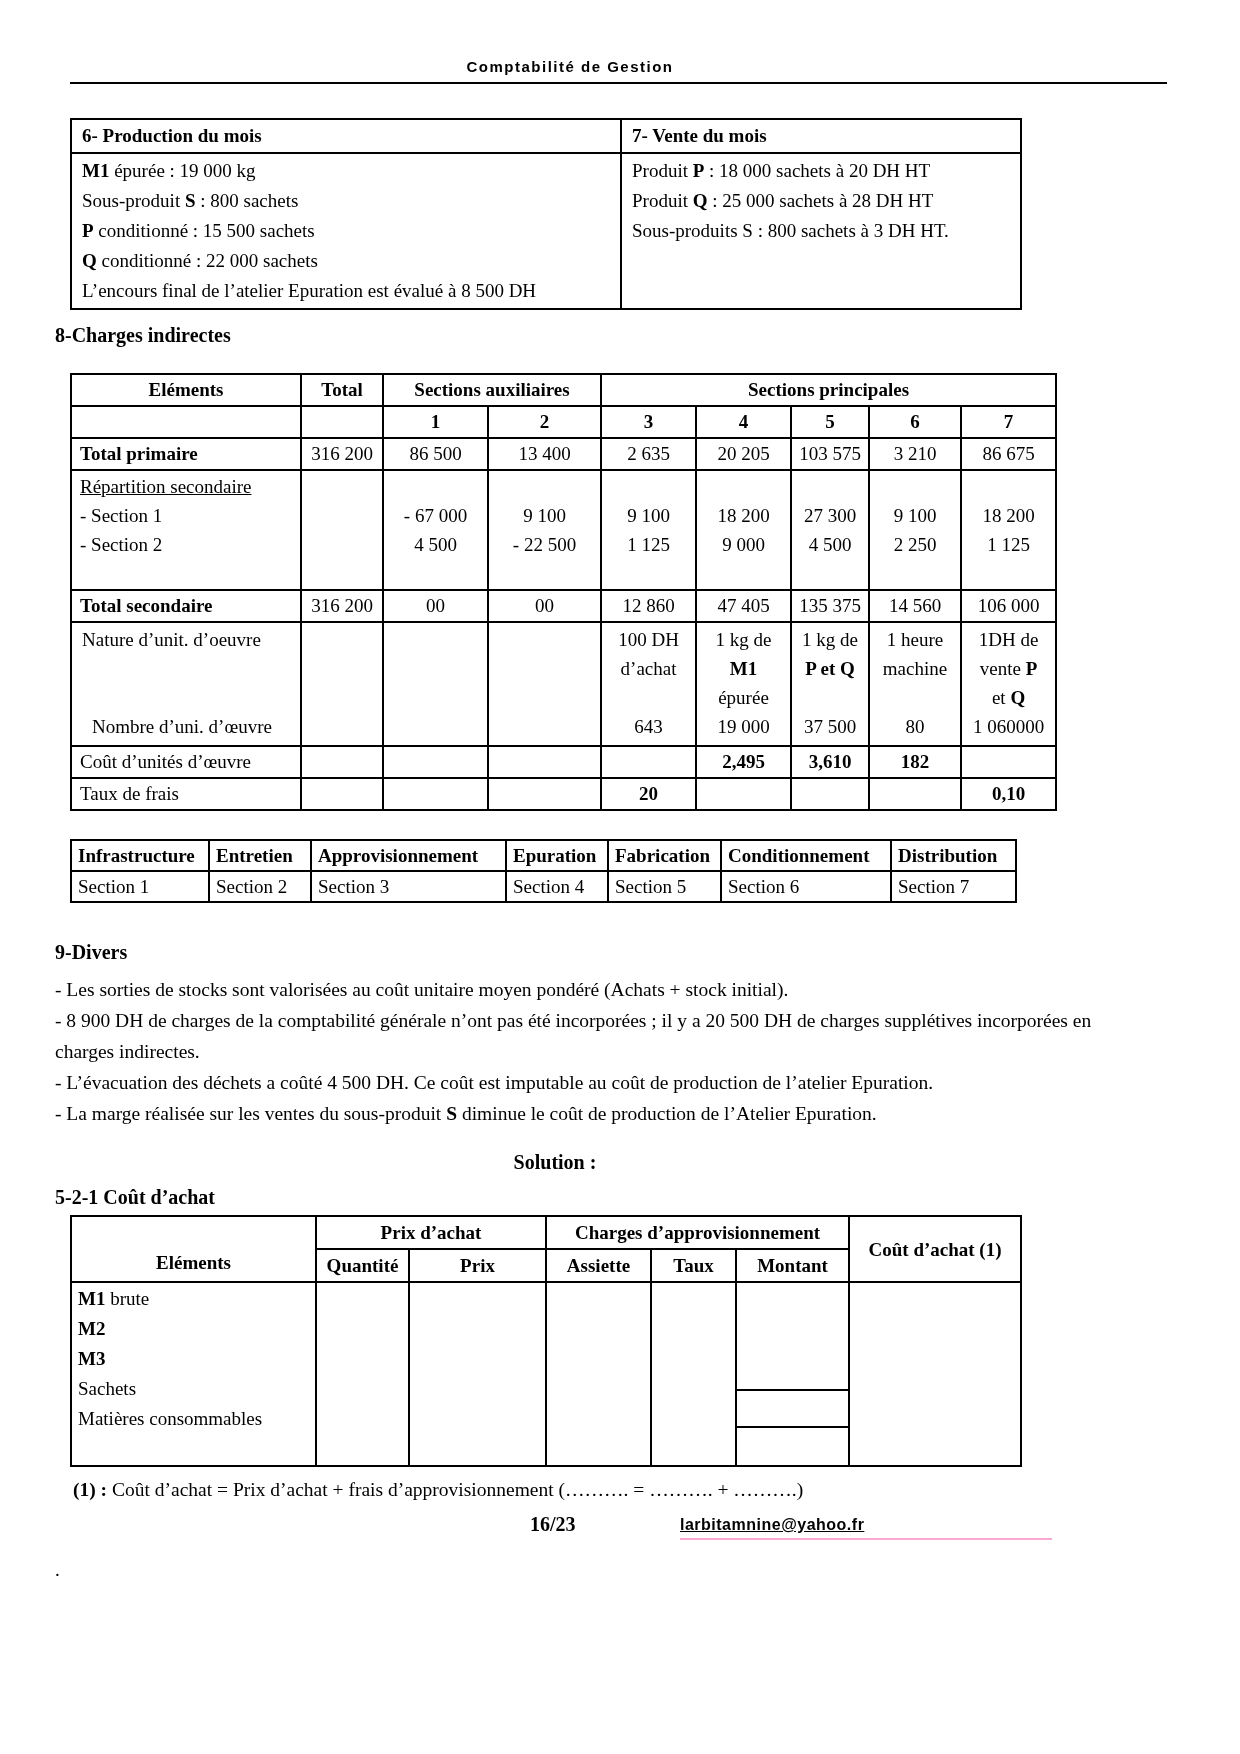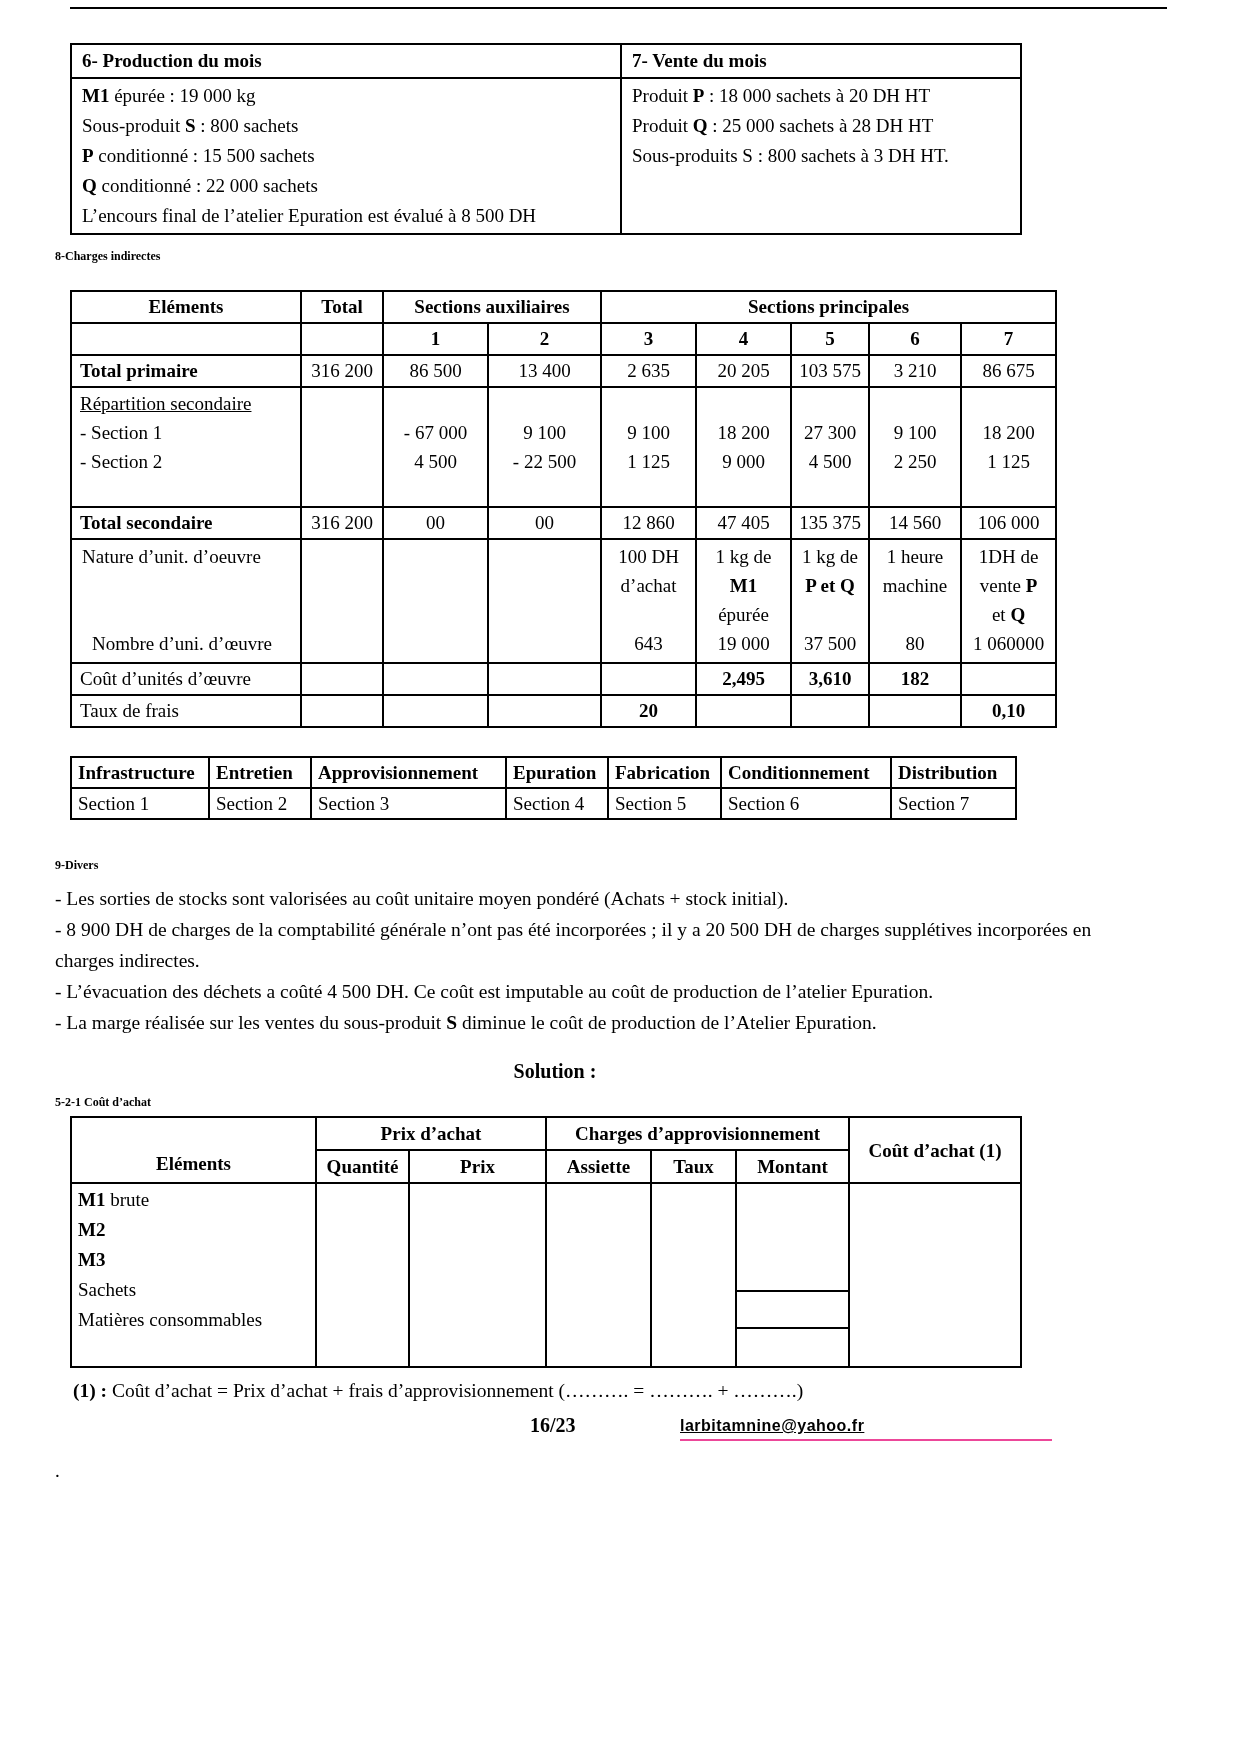--- a/index.html
+++ b/index.html
@@ -42,21 +42,21 @@
   .r-std td { height:32px; }
   .r-rep td { height:120px; vertical-align:top; }
   .rl { height:29px; line-height:29px; }
   .r-nat td { height:124px; vertical-align:top; padding:2px 2px; }
   .nat { display:flex; flex-direction:column; justify-content:space-between; height:116px; }
   .natlines div { line-height:29px; }
   .natn { line-height:29px; }
   .nombre-label { padding-left:18px; white-space:nowrap; }
 
   
-  .heading { font-weight:bold; font-size:12px; margin-top:14px; }
+  .heading { font-weight:bold; font-size:20px; margin-top:14px; }
   .solution { width:1000px; margin-top:22px; text-align:center; font-weight:bold; font-size:20px; }
 
   
   .sections { margin:28px 0 0 15px; width:945px; }
   .sections td { height:31px; line-height:27px; }
 
   
   .divers { margin-top:10px; width:1090px; line-height:31px; font-size:19.5px; }
   .divers > div { margin-bottom:0; }
 
@@ -73,31 +73,32 @@
   .montant-inner { display:flex; flex-direction:column; height:180px; }
   .m-spacer { flex:1; }
   .mbox { height:37px; border-top:2px solid #000; }
 
   
   .footnote { margin:12px 0 0 18px; font-size:19.5px; }
   .footer-row { position:relative; margin-top:12px; height:30px; }
   .page-num { position:absolute; left:475px; top:0; font-weight:bold; font-size:20px; }
   .email-line {
     position:absolute; left:625px; top:0; width:372px;
-    border-bottom:2px solid #ec4899; padding-bottom:3px;
+    border-bottom:2px solid #f9a8d4; padding-bottom:3px;
     font-family:"Liberation Sans", sans-serif;
   }
   .email { font-weight:bold; font-size:16px; text-decoration:underline; letter-spacing:0.5px; }
   .end-dot { margin-top:16px; font-size:19px; }
 </style>
 </head>
 <body>
 
 <div class="page">
 
+  <div class="doc-header">Comptabilité de Gestion</div>
   <div class="header-rule"></div>
 
   <table class="prod-table">
     <colgroup>
         <col style="width:550px">
         <col style="width:400px">
       </colgroup>
     <tbody>
       <tr>
         <td class="b prod-hd">6- Production du mois</td>

